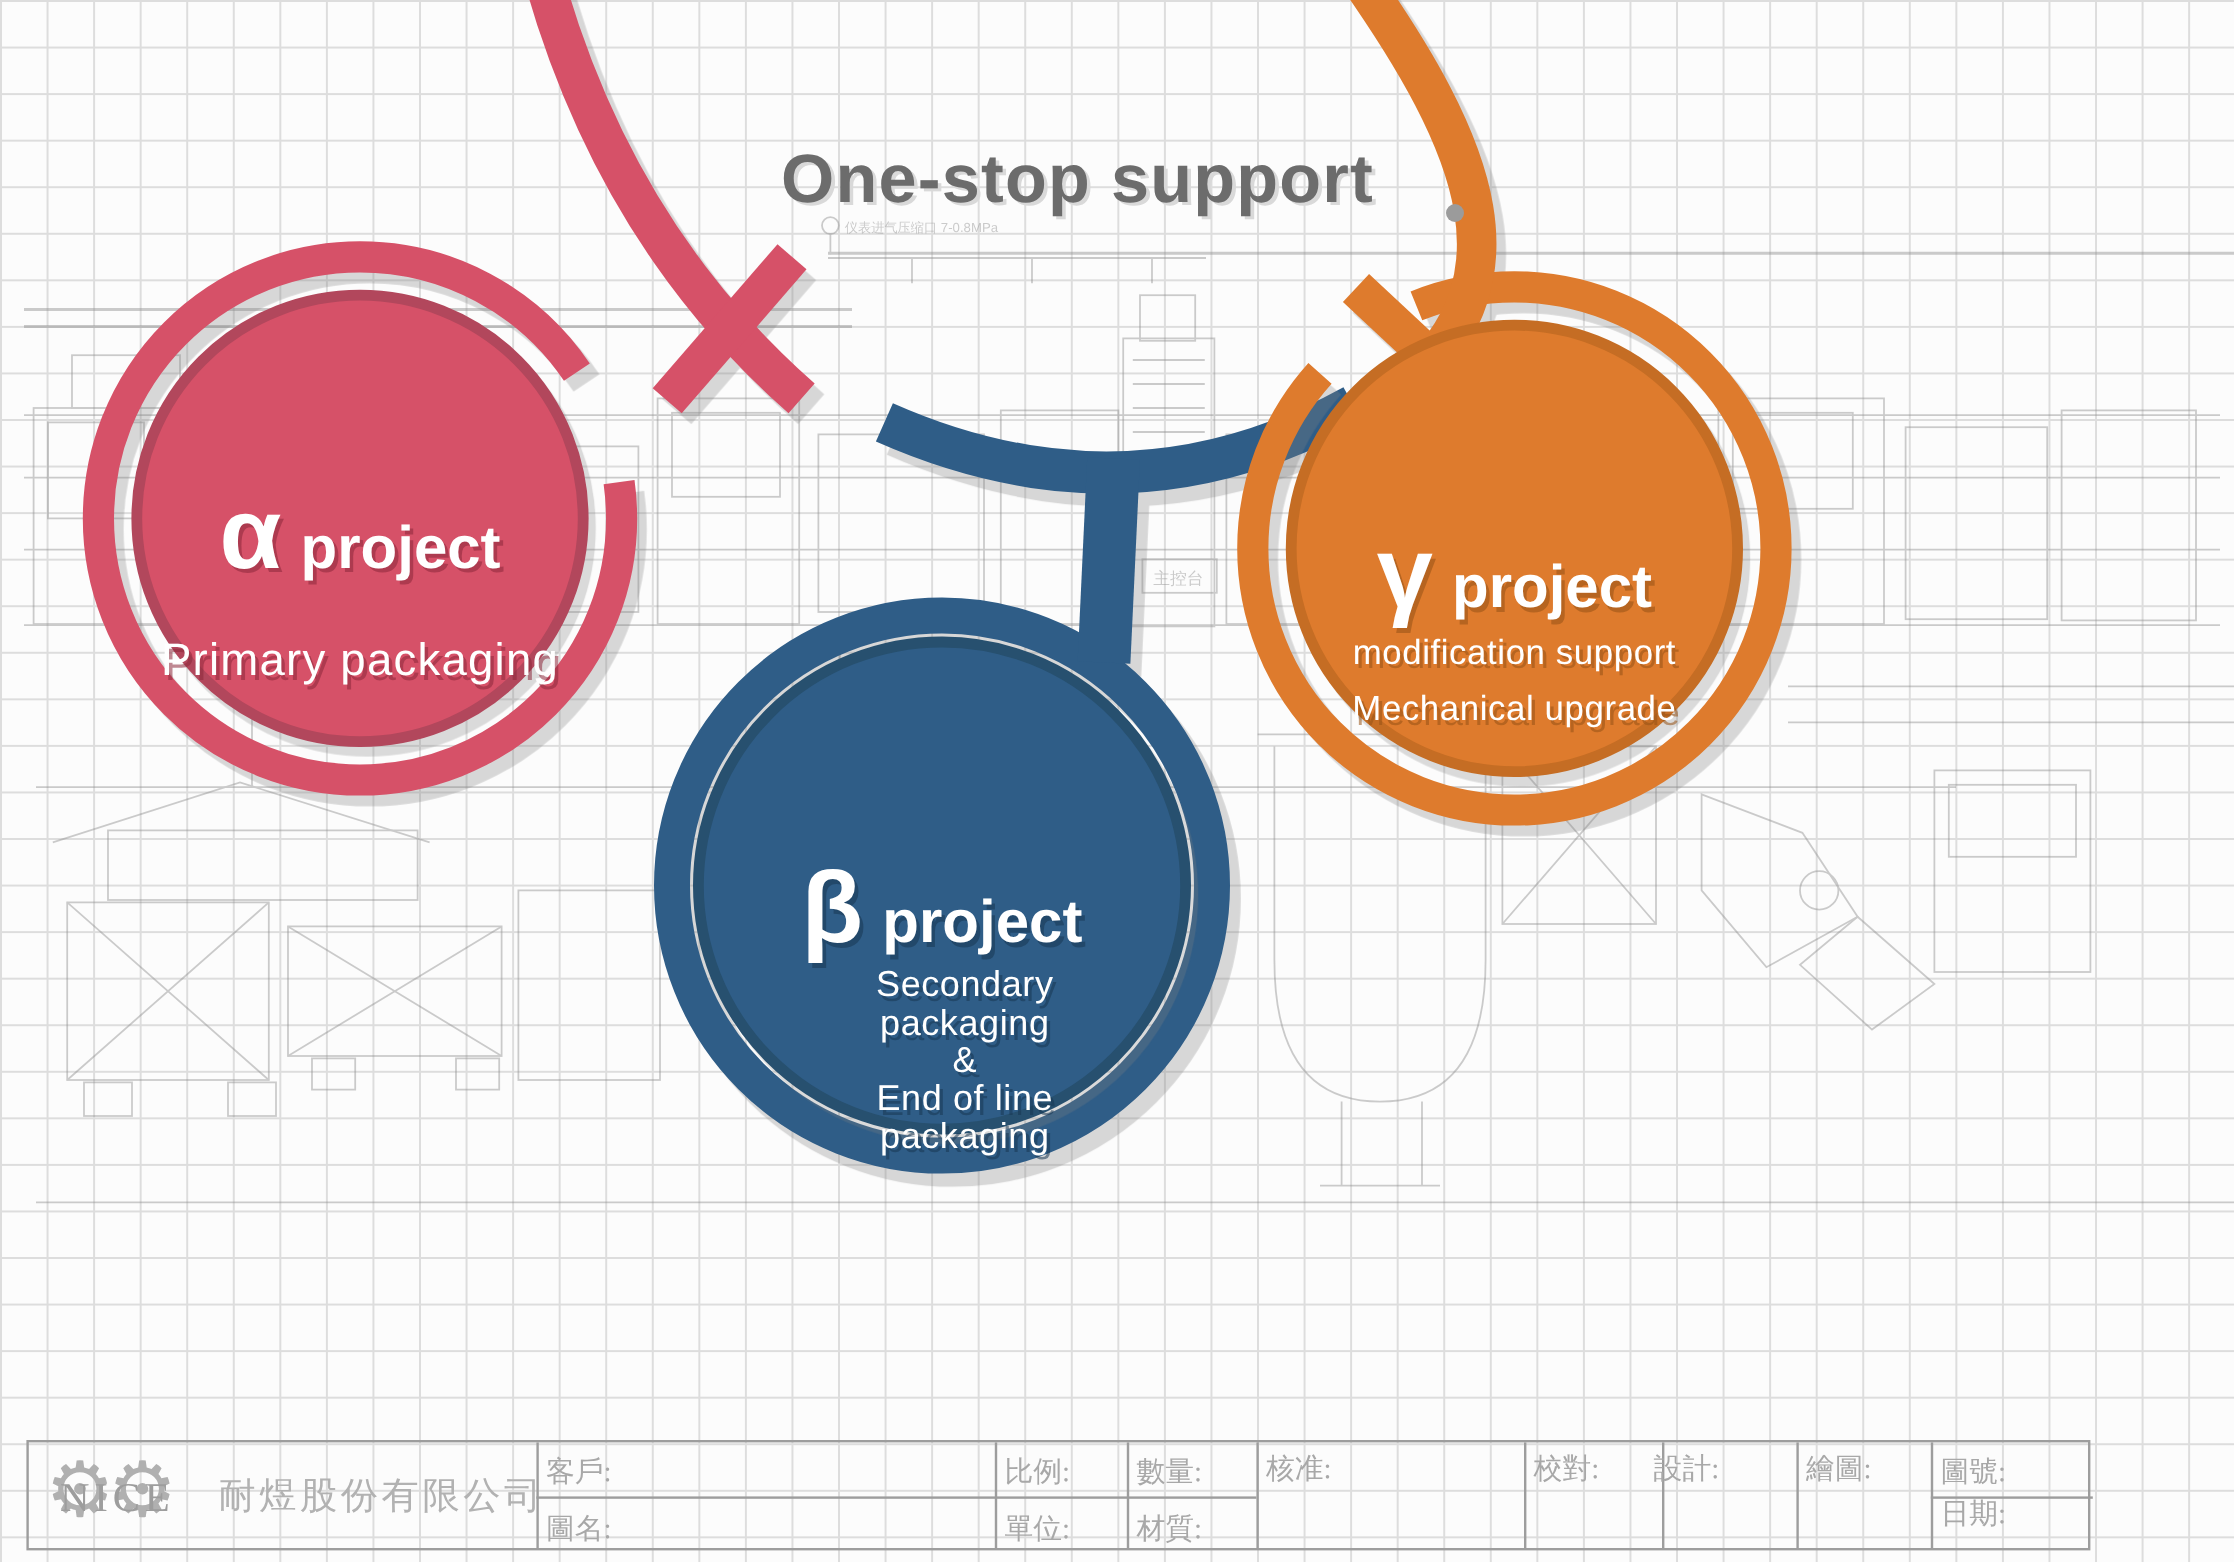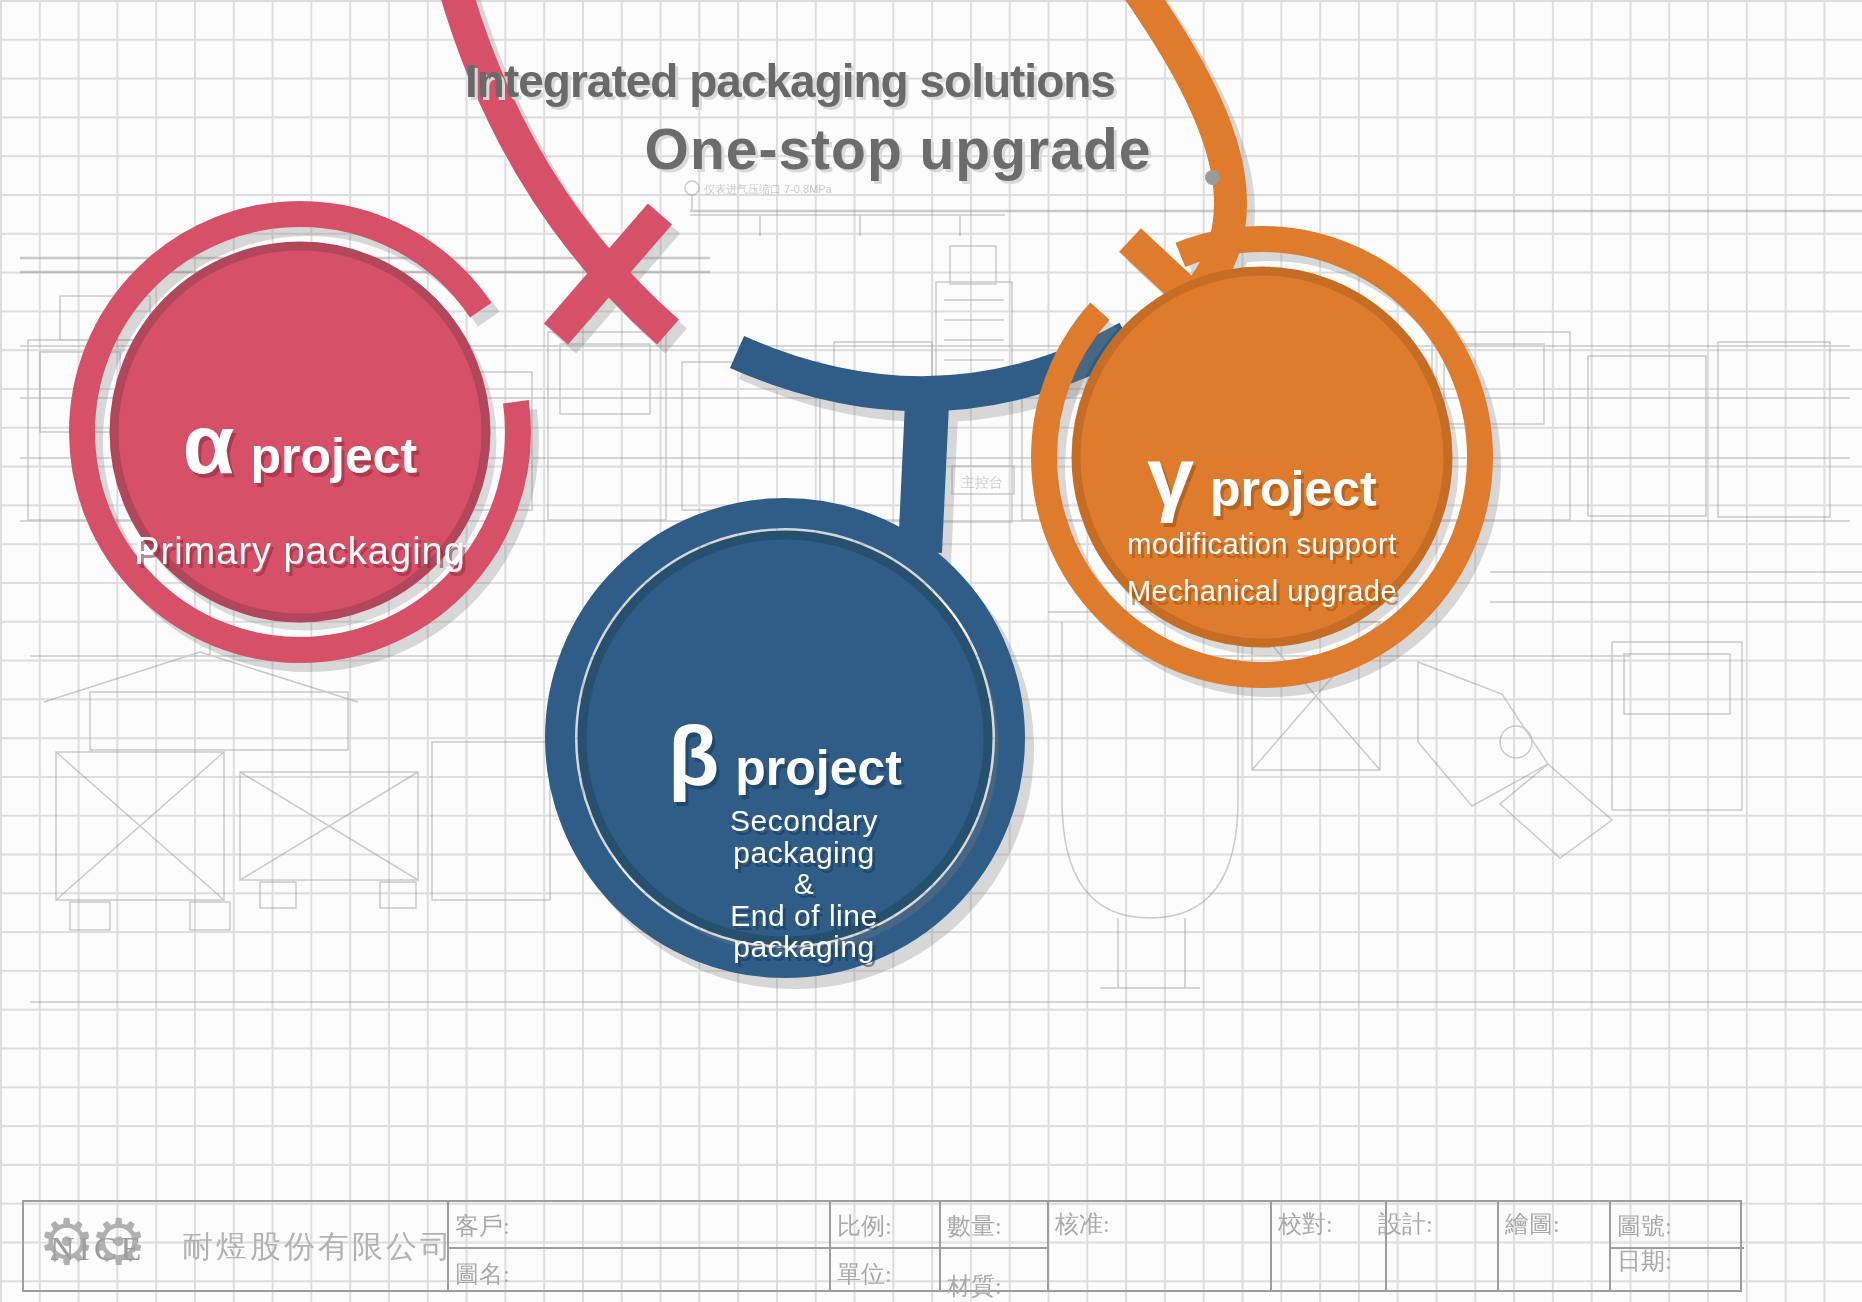--- a/index.html
+++ b/index.html
@@ -135,22 +135,21 @@
     <g style="filter:drop-shadow(8px 9px 0 rgba(128,128,128,.30))">
       <circle cx="1262" cy="457" r="218" fill="none" stroke-width="26" pathLength="360" stroke-dasharray="334 26" stroke-dashoffset="112" stroke="#de7b2d"></circle>
       <path d="M1130 -22 C1230 120 1282 240 1158 332" fill="none" stroke-width="33" stroke="#de7b2d"></path>
       <line x1="1130" y1="240" x2="1248" y2="350" stroke-width="32" stroke="#de7b2d"></line>
     </g>
     <g style="filter:drop-shadow(6px 8px 0 rgba(128,128,128,.28))">
       <circle cx="1262" cy="457" r="186" stroke-width="9" fill="#de7b2d" stroke="#c56d24"></circle>
     </g>
   </svg>
 
-  <div class="hd1">Integrated packaging solutions</div>
-  <div class="hd2">One-stop upgrade</div>
+  <div class="hd2">One-stop support</div>
   <div class="dot"></div>
 
   <div class="ptitle sh-red alpha-title">
     <span class="sym">α</span>
     <span class="word">project</span>
   </div>
   <div class="pdesc sh-red alpha-desc">
     <div>Primary packaging</div>
   </div>
 
@@ -192,21 +191,21 @@
       <span class="gear g2">⚙</span>
       <span class="ntxt">NICE</span>
     </div>
     <div class="company">耐煜股份有限公司</div>
 
     <div class="lbl" style="left:431px;top:8px">客戶:</div>
     <div class="lbl" style="left:431px;top:56px">圖名:</div>
     <div class="lbl" style="left:813px;top:8px">比例:</div>
     <div class="lbl" style="left:813px;top:56px">單位:</div>
     <div class="lbl" style="left:923px;top:8px">數量:</div>
-    <div class="lbl" style="left:923px;top:68px">材質:</div>
+    <div class="lbl" style="left:923px;top:56px">材質:</div>
     <div class="lbl" style="left:1031px;top:6px">核准:</div>
     <div class="lbl" style="left:1254px;top:6px">校對:</div>
     <div class="lbl" style="left:1354px;top:6px">設計:</div>
     <div class="lbl" style="left:1481px;top:6px">繪圖:</div>
     <div class="lbl" style="left:1593px;top:8px">圖號:</div>
     <div class="lbl" style="left:1593px;top:43px">日期:</div>
   </div>
 
 </div>
 

